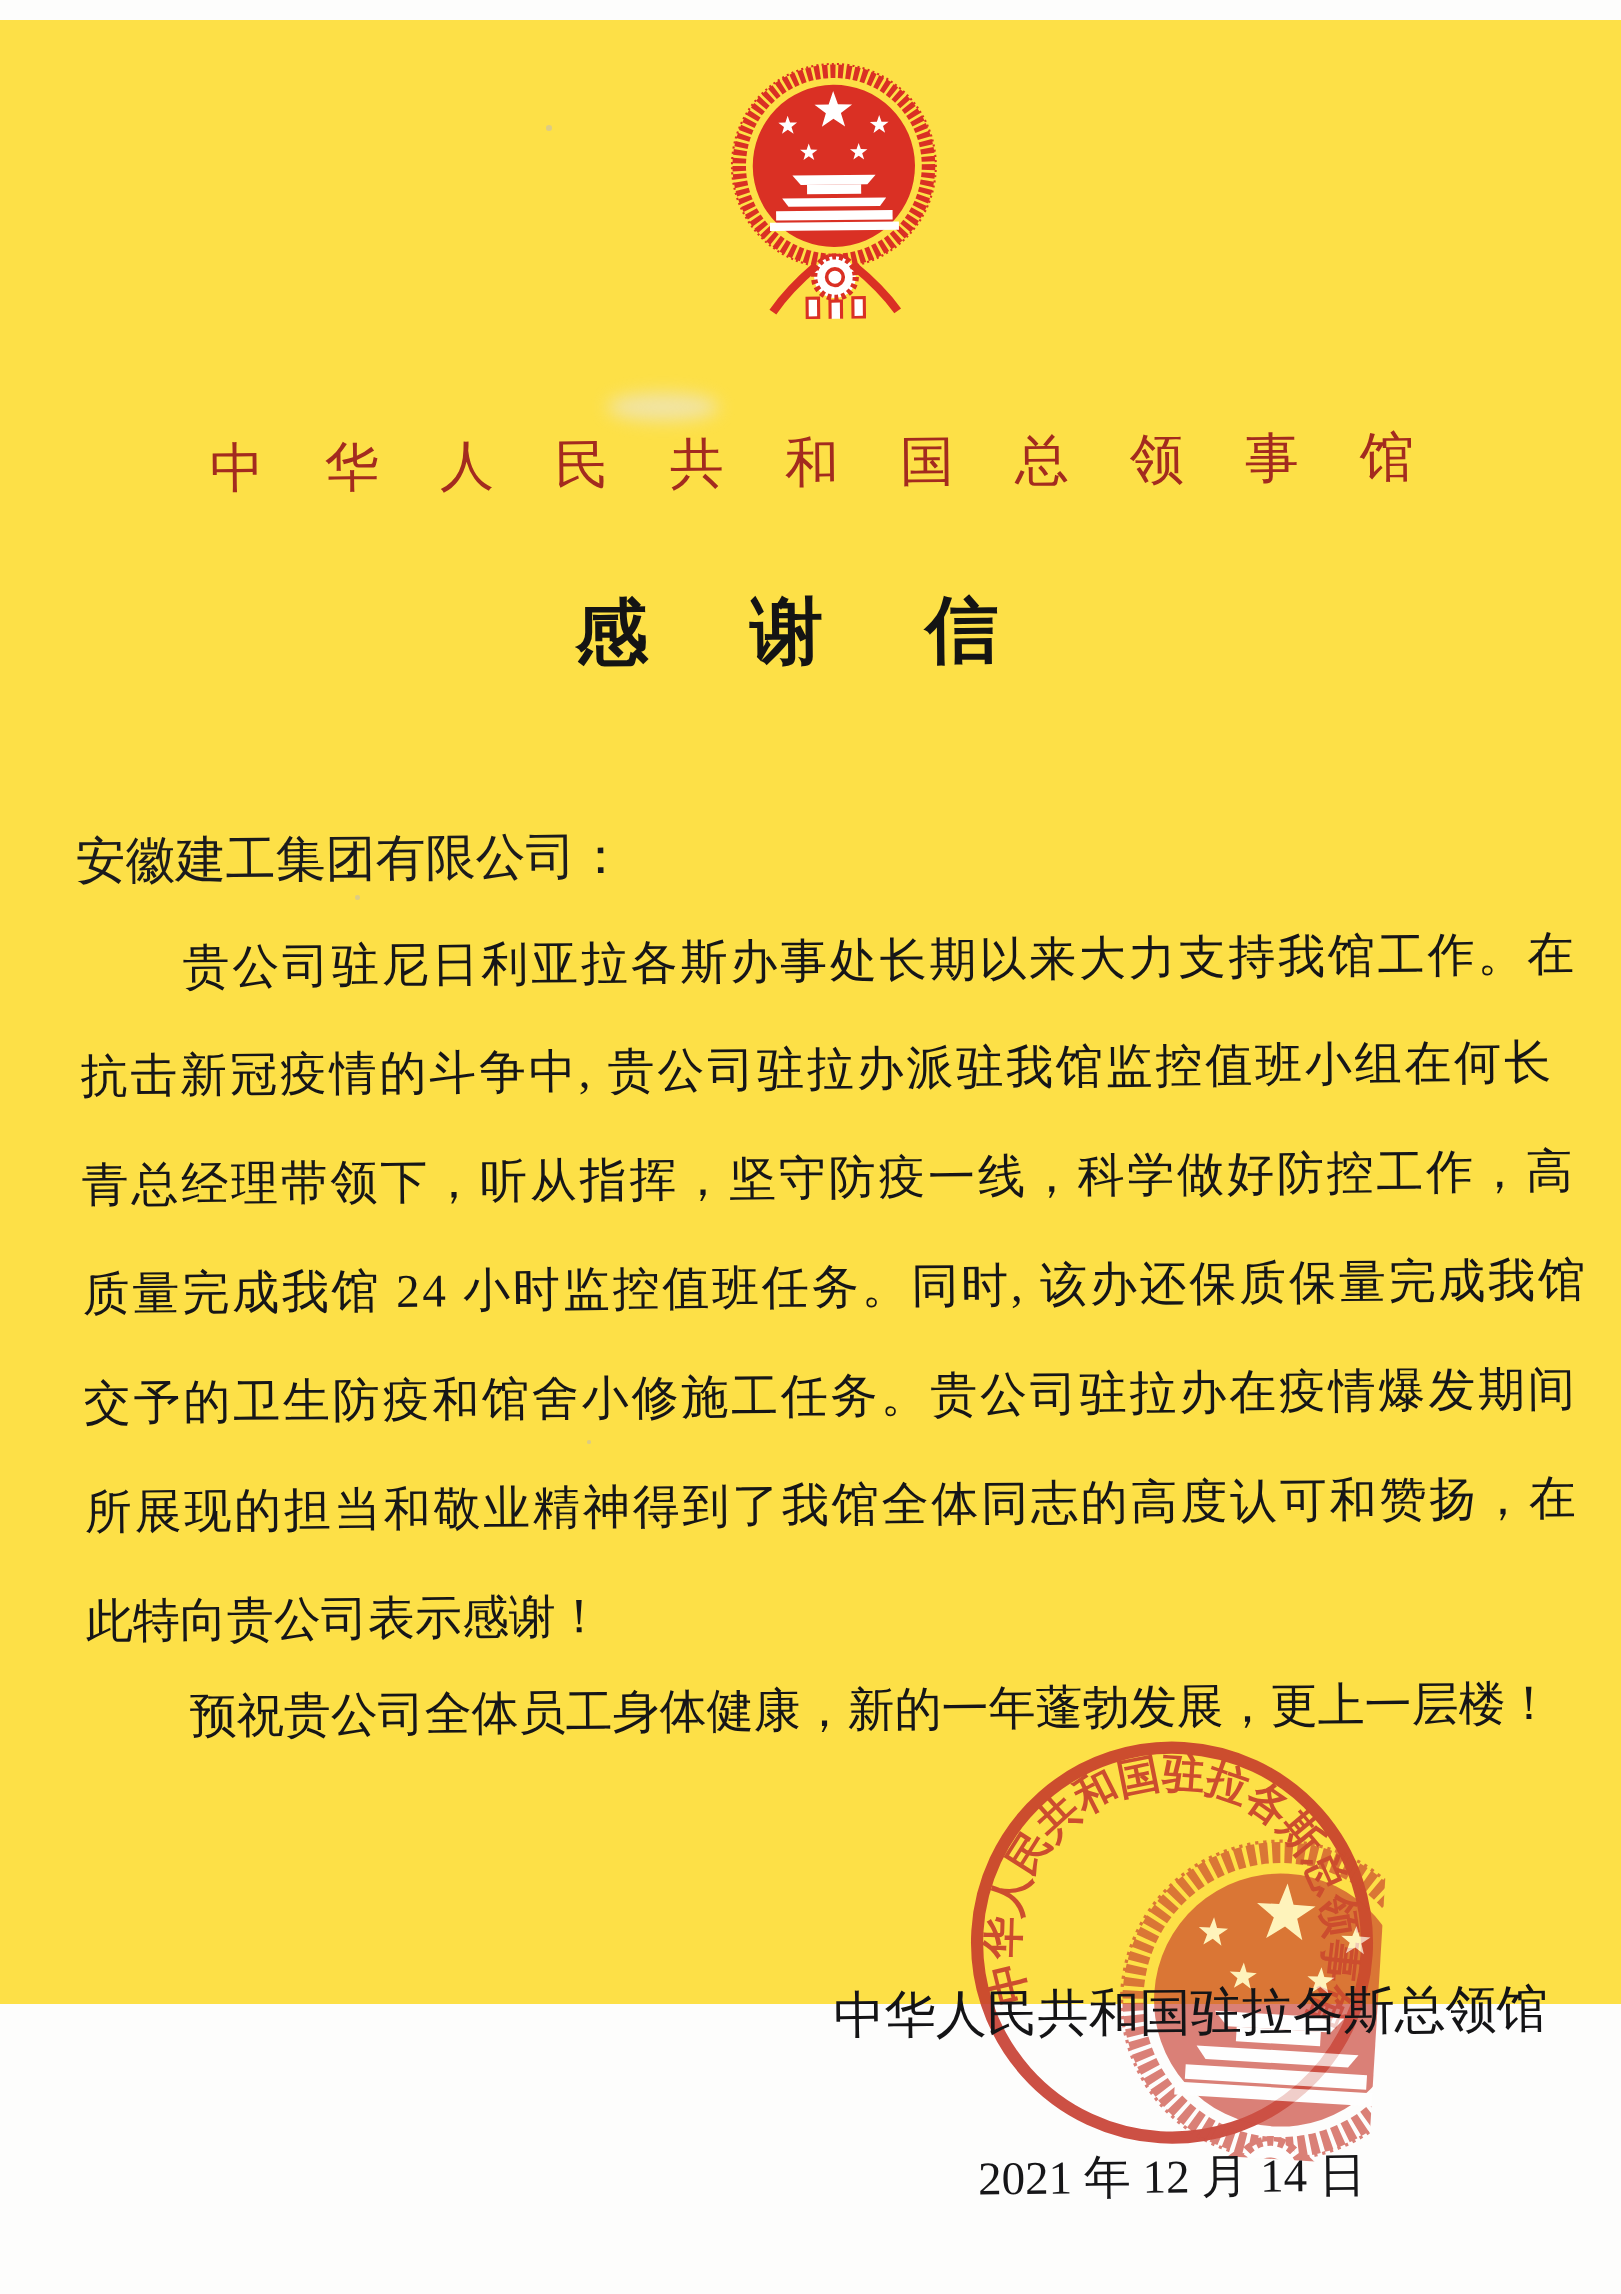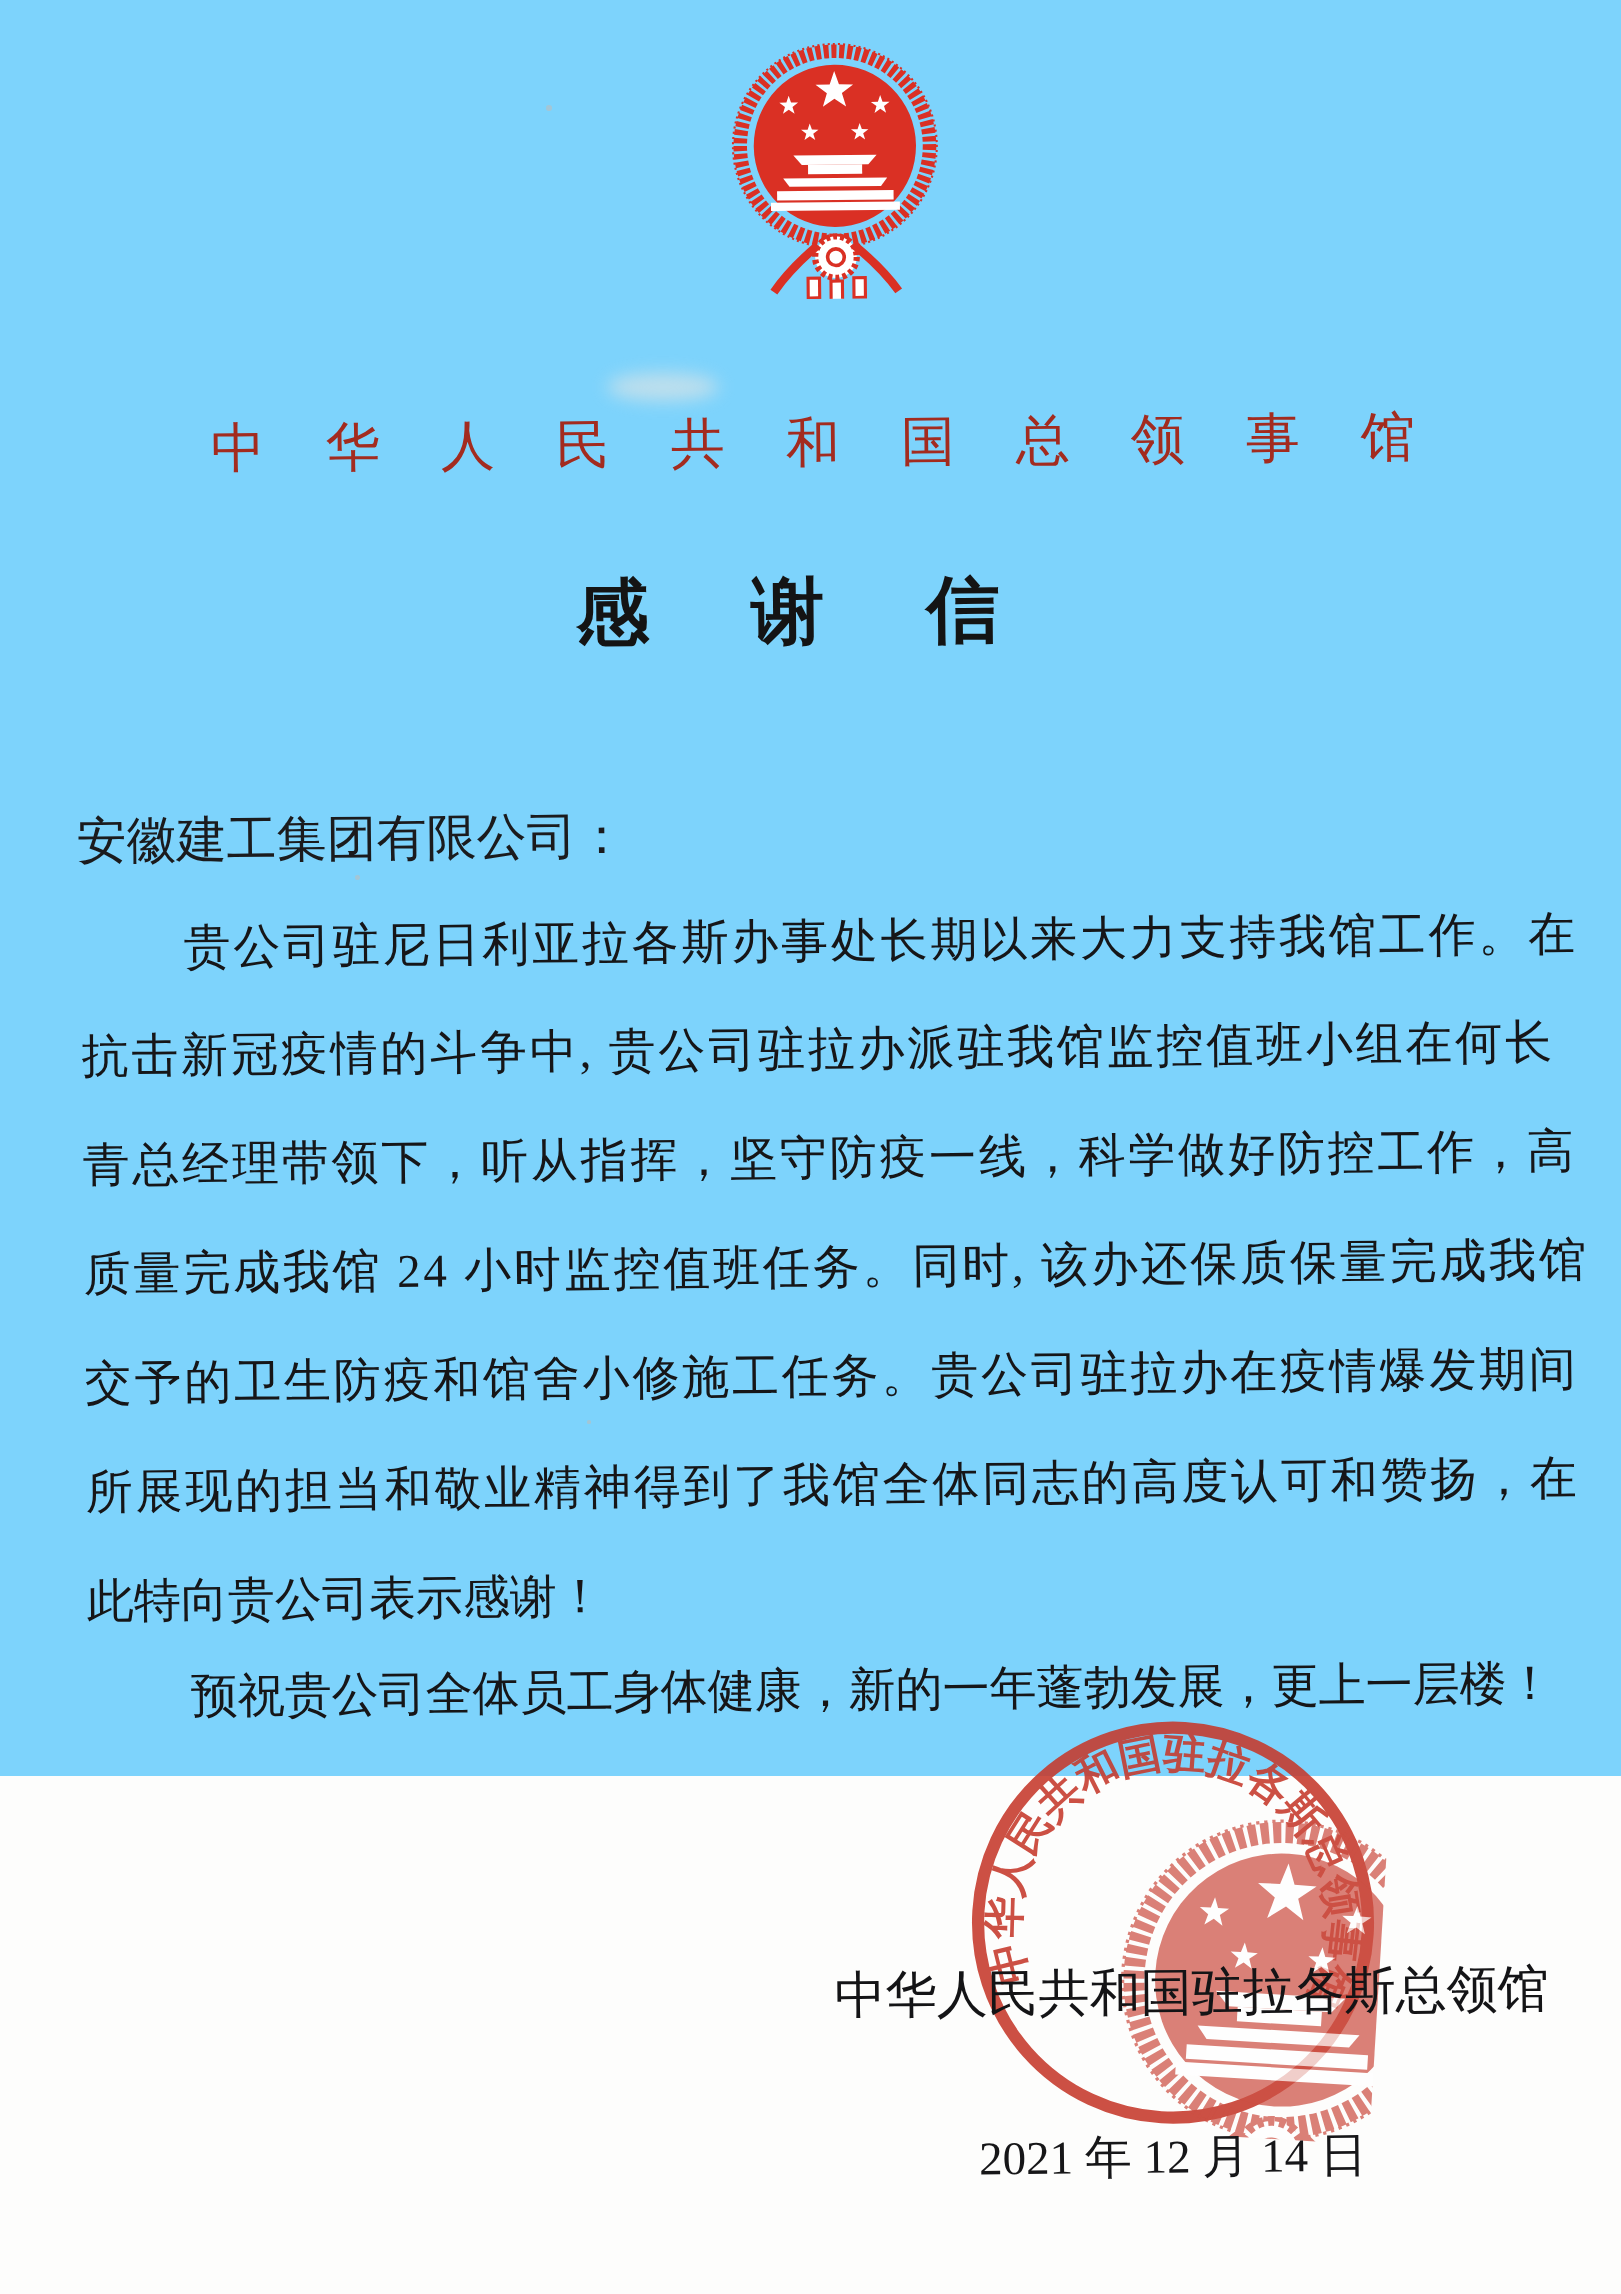--- a/index.html
+++ b/index.html
@@ -4,21 +4,21 @@
 <style>
   * { box-sizing: border-box; }
   html, body { margin: 0; padding: 0; }
   body {
     width: 1622px; height: 2295px;
     background: #fdfdfc;
     font-family: "Liberation Serif", "DejaVu Serif", serif;
     color: var(--ink, #1b1b1d);
     overflow: hidden;
   }
-  .page { position: relative; width: 1622px; height: 1776px; background: #7dd3fc; }
+  .page { position: relative; width: 1622px; height: 1984px; background: #fde047; margin-top: 20px; }
   .tilt { position: absolute; inset: 0; transform: rotate(-0.55deg); transform-origin: 50% 50%; }
 
   
   .emblem-top {
     position: absolute; left: 738px; top: 39px;
     width: 208px; height: 260px;
     color: var(--emblem_red, #da3024);
   }
 
   

